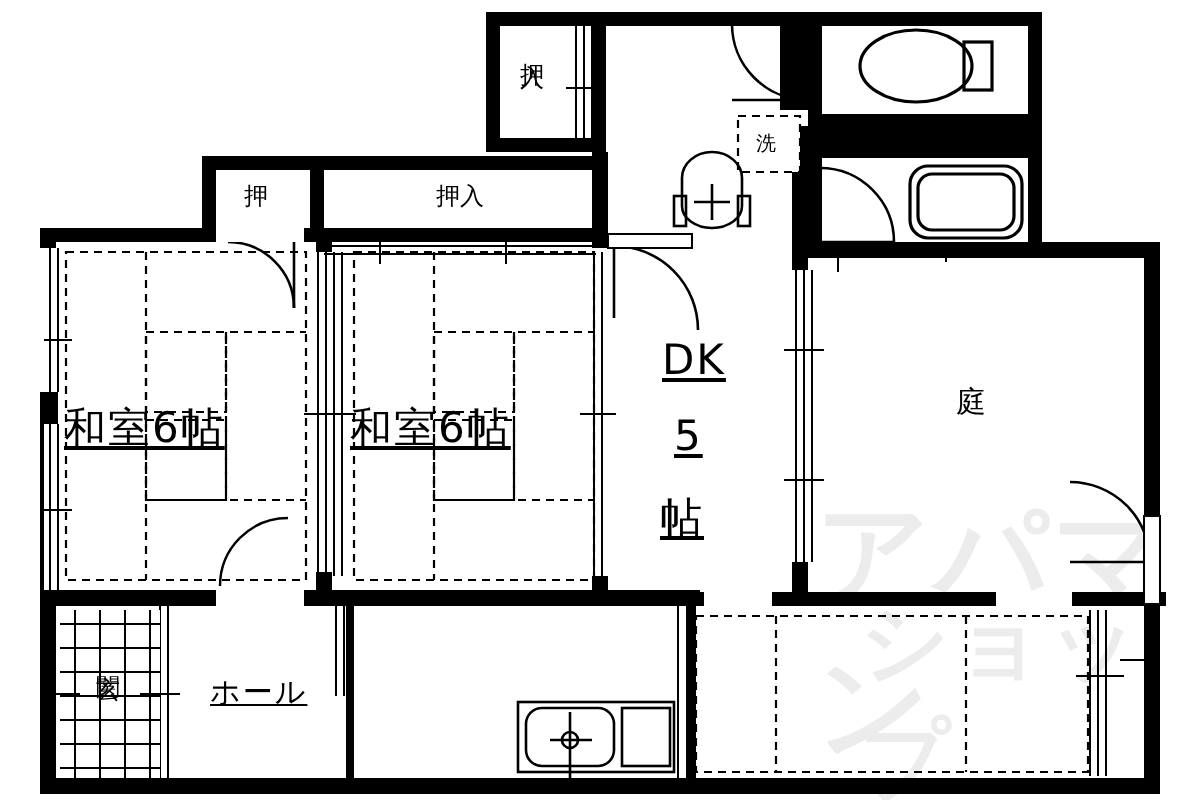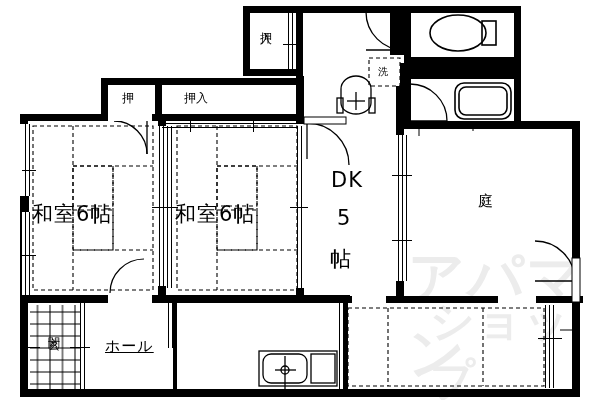--- a/index.html
+++ b/index.html
@@ -1,20 +1,20 @@
 <!DOCTYPE html>
 <html><head>
 <meta charset="utf-8">
 <style>
   html,body{margin:0;padding:0;background:#fff;}
   body{font-family:"DejaVu Sans","Liberation Sans",sans-serif;}
   #stage{position:relative;width:600px;height:400px;background:#ffffff;overflow:hidden;}
   #stage svg{position:absolute;left:0;top:0;}
   .label{position:absolute;white-space:nowrap;font-family:"DejaVu Sans",sans-serif;color:#000;}
-  .lbl-big{font-size:21px;letter-spacing:1px;}
+  .lbl-big{font-size:21px;letter-spacing:1px;text-decoration:underline;}
   .lbl-med{font-size:15px;letter-spacing:1px;}
   .lbl-sm{font-size:12px;letter-spacing:0px;}
   .lbl-xs{font-size:10px;}
   .vert{writing-mode:vertical-rl;text-orientation:upright;line-height:1.0;}
   .wm{position:absolute;color:#ececec;font-weight:bold;pointer-events:none;
       font-family:"DejaVu Sans",sans-serif;}
 </style>
 </head>
 <body>
 
@@ -257,17 +257,17 @@
 
 
   <div class="label lbl-med" style="left:105px;top:337px;text-decoration:underline;">ホール</div>
 
   <div class="label lbl-sm vert" style="left:48px;top:328px;">玄関</div>
 
   <div class="label lbl-sm vert" style="left:260px;top:22px;">押入</div>
 
   <div class="label lbl-sm" style="left:122px;top:90px;">押</div>
 
-  <div class="label lbl-sm" style="left:184px;top:90px;font-family:Liberation Serif, serif;">押入</div>
+  <div class="label lbl-sm" style="left:218px;top:90px;font-family:Liberation Serif, serif;">押入</div>
 
   <div class="label lbl-xs" style="left:378px;top:65px;">洗</div>
 
 </div>
 
 </body></html>

